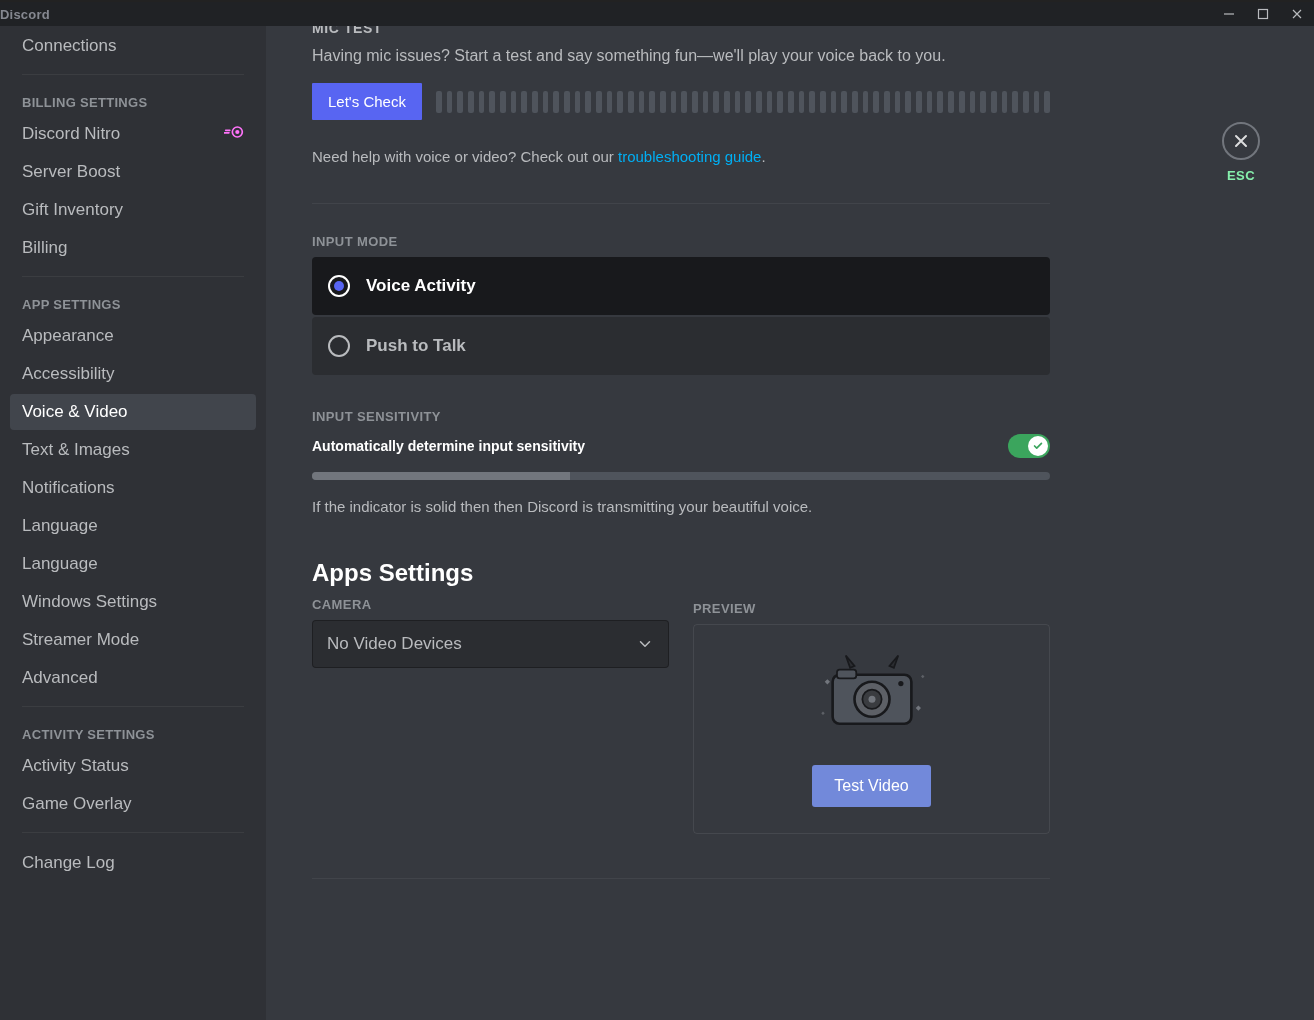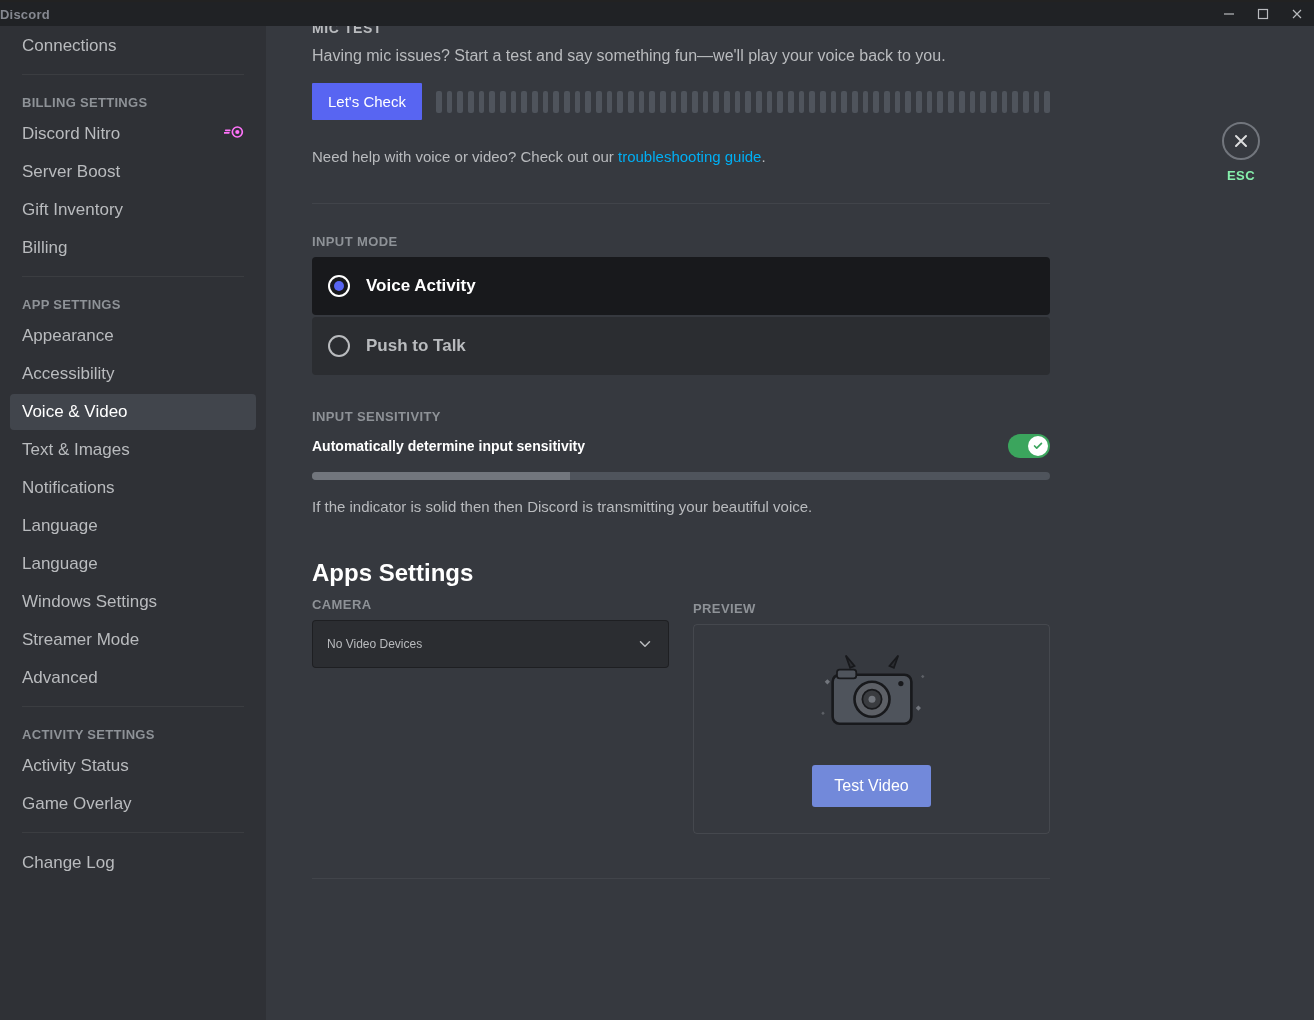--- a/index.html
+++ b/index.html
@@ -55,21 +55,21 @@
   .toggle-row .t-label{color:#fff;font-size:14px;font-weight:600;}
   .toggle{width:42px;height:24px;background:var(--green);border-radius:14px;position:relative;cursor:pointer;}
   .toggle .knob{position:absolute;right:2px;top:2px;width:20px;height:20px;border-radius:50%;background:#fff;display:flex;align-items:center;justify-content:center;}
   .toggle .knob svg{width:12px;height:12px;}
   .sens-bar{height:8px;background:#4f545c;border-radius:4px;position:relative;margin-bottom:18px;}
   .sens-bar .fill{position:absolute;left:0;top:0;bottom:0;width:35%;background:#72767d;border-radius:4px 0 0 4px;}
   .hint{font-size:15px;color:var(--header-secondary);}
   .h2{font-size:24px;font-weight:700;color:#fff;margin:44px 0 10px 0;}
   .two-col{display:flex;gap:24px;}
   .col{flex:1;}
-  .select{background:#2b2d31;border:1px solid rgba(0,0,0,.3);border-radius:4px;height:48px;display:flex;align-items:center;justify-content:space-between;padding:16px 14px;color:#b9bbbe;font-size:12px;cursor:pointer;}
+  .select{background:#2b2d31;border:1px solid rgba(0,0,0,.3);border-radius:4px;height:48px;display:flex;align-items:center;justify-content:space-between;padding:16px 14px;color:#b9bbbe;font-size:17px;cursor:pointer;}
   .select svg{width:18px;height:18px;color:#b9bbbe;}
   .preview{border:1px solid rgba(255,255,255,.08);border-radius:4px;padding:24px 20px;display:flex;flex-direction:column;align-items:center;gap:26px;min-height:210px;}
   .cam-art{width:140px;height:90px;display:flex;align-items:center;justify-content:center;}
   .btn2{background:var(--blurple2);color:#fff;font-size:16px;font-weight:500;border:none;border-radius:3px;padding:12px 22px;cursor:pointer;}
   .close-aside{position:absolute;top:96px;right:54px;display:flex;flex-direction:column;align-items:center;gap:8px;}
   .close-circle{width:38px;height:38px;border:2px solid #72767d;border-radius:50%;display:flex;align-items:center;justify-content:center;color:#dcddde;cursor:pointer;}
   .close-circle svg{width:16px;height:16px;}
   .esc{color:#86efac;font-size:13px;font-weight:600;letter-spacing:.5px;}
 </style>
 </head>

